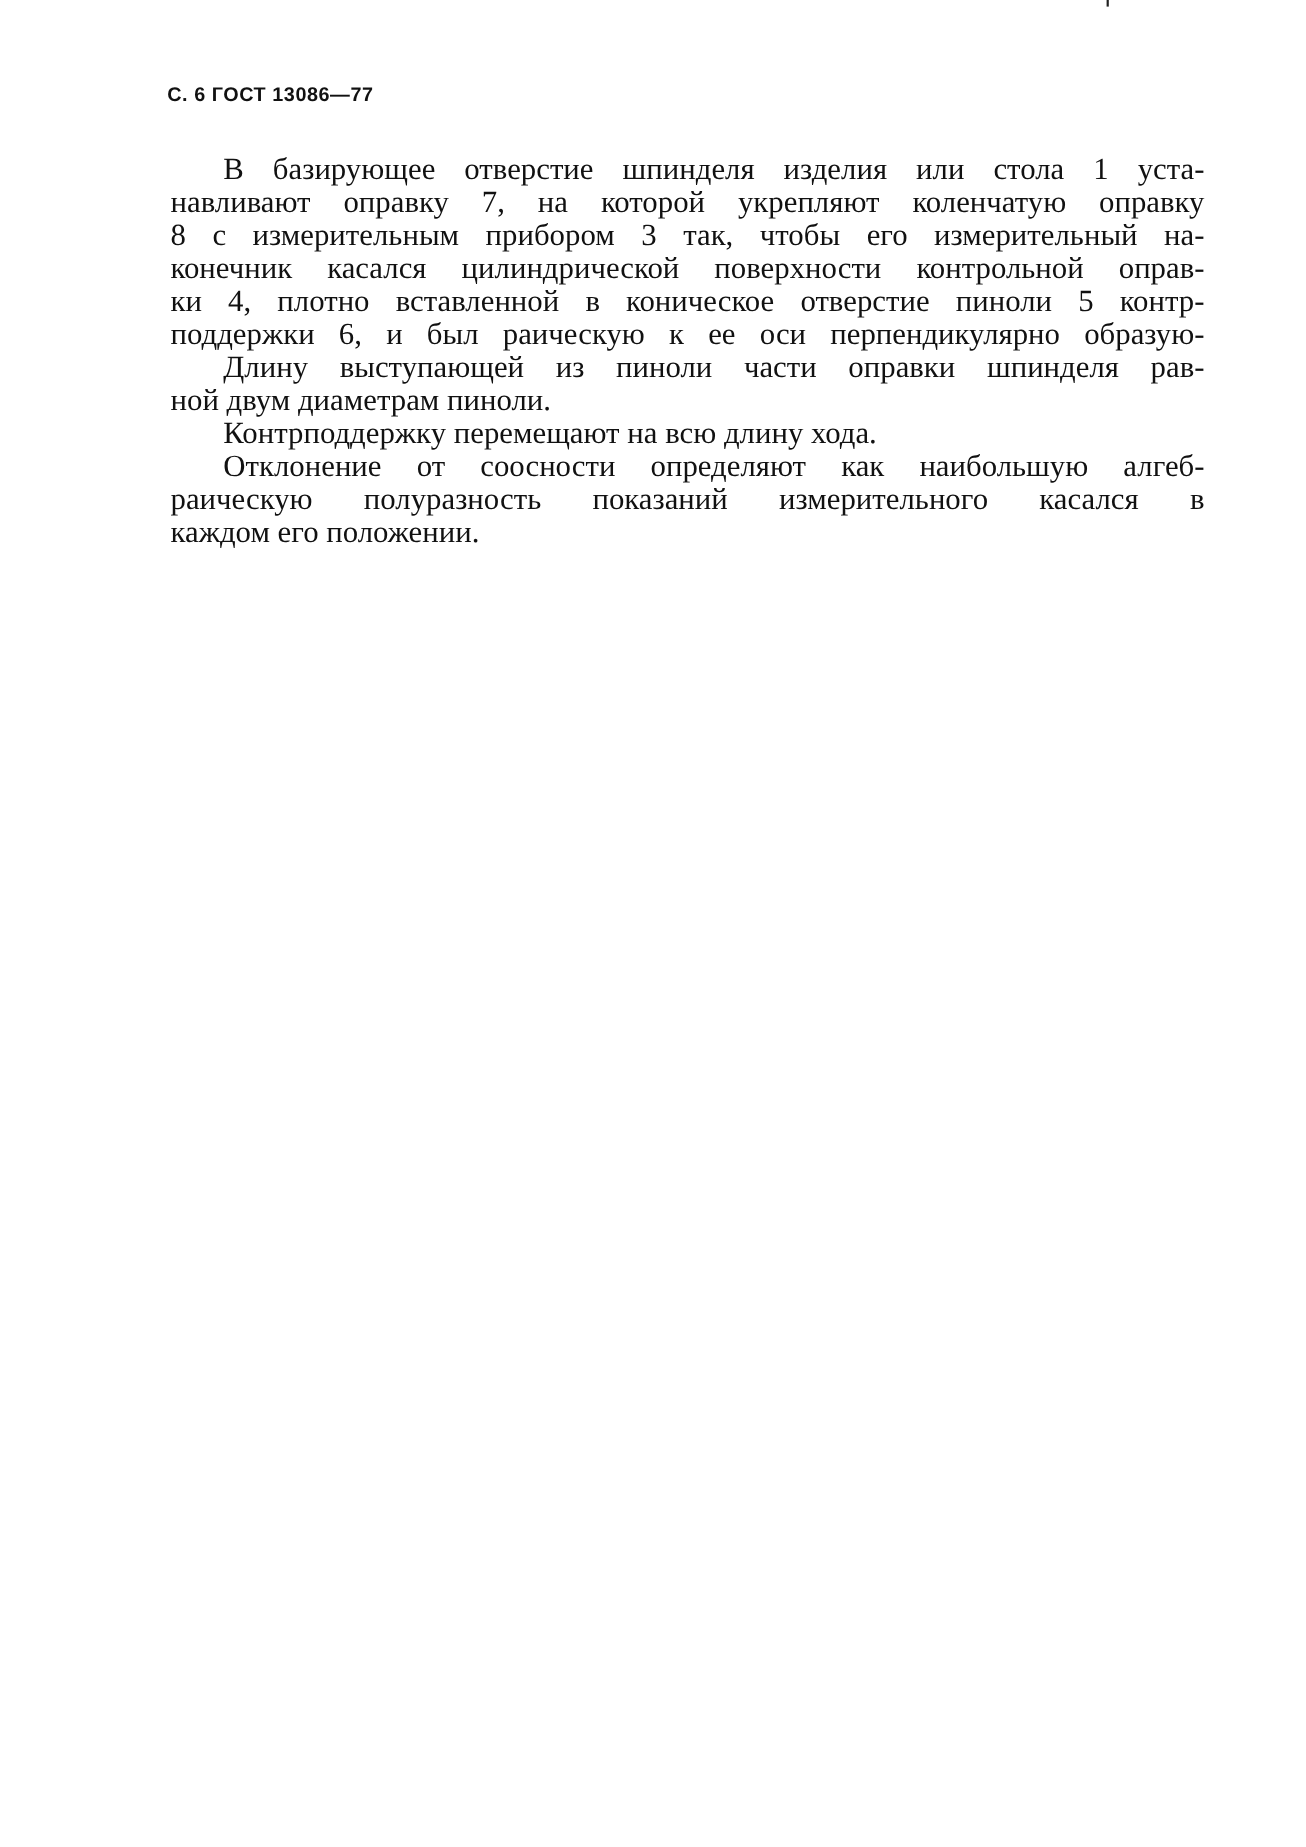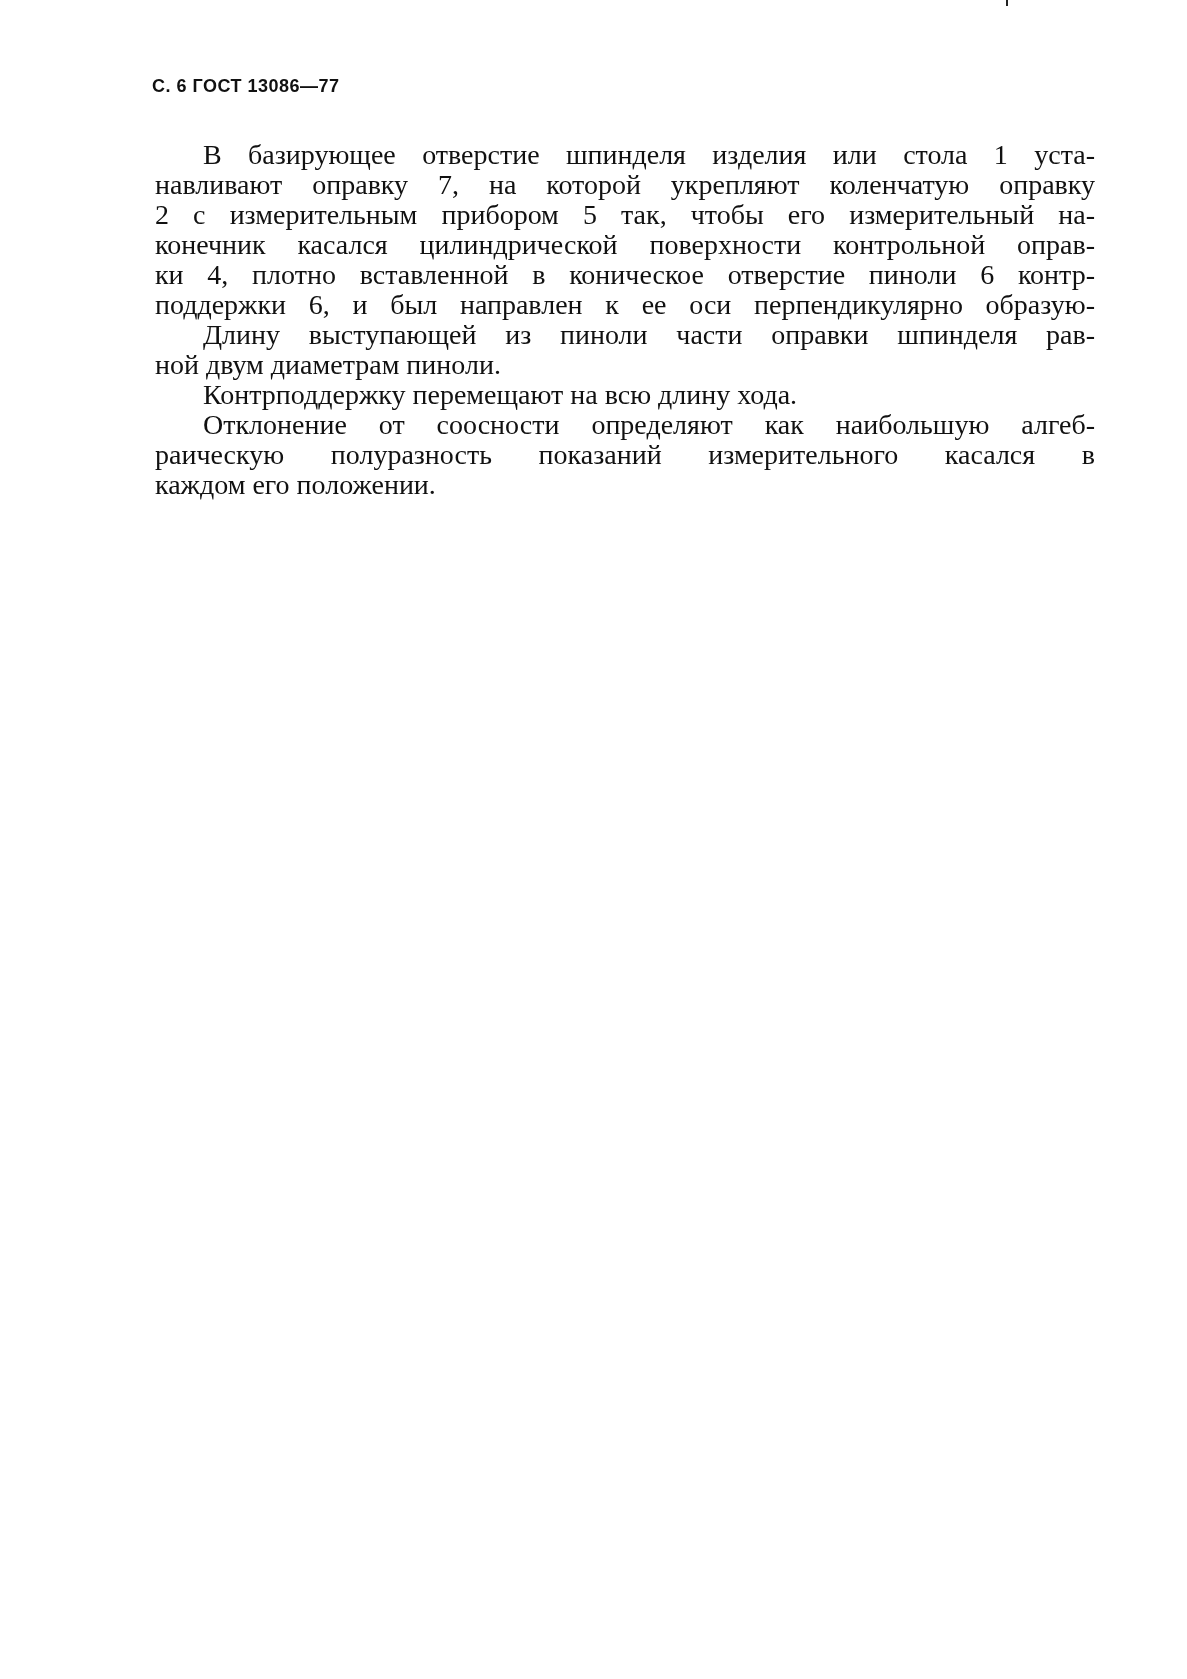--- a/index.html
+++ b/index.html
@@ -28,24 +28,24 @@
 <body>
 
 <div class="scan-mark"></div>
 
 <div class="page-header">С. 6 ГОСТ 13086—77</div>
 
 <div class="body-text">
   <div>
     <span class="line justify indent">В базирующее отверстие шпинделя изделия или стола 1 уста-</span>
     <span class="line justify">навливают оправку 7, на которой укрепляют коленчатую оправку</span>
-    <span class="line justify">2 с измерительным прибором 5 так, чтобы его измерительный на-</span>
+    <span class="line justify">8 с измерительным прибором 3 так, чтобы его измерительный на-</span>
     <span class="line justify">конечник касался цилиндрической поверхности контрольной оправ-</span>
-    <span class="line justify">ки 4, плотно вставленной в коническое отверстие пиноли 6 контр-</span>
-    <span class="line justify">поддержки 6, и был направлен к ее оси перпендикулярно образую-</span>
+    <span class="line justify">ки 4, плотно вставленной в коническое отверстие пиноли 5 контр-</span>
+    <span class="line justify">поддержки 6, и был раическую к ее оси перпендикулярно образую-</span>
   </div>
   <div>
     <span class="line justify indent">Длину выступающей из пиноли части оправки шпинделя рав-</span>
     <span class="line">ной двум диаметрам пиноли.</span>
   </div>
   <div>
     <span class="line indent">Контрподдержку перемещают на всю длину хода.</span>
   </div>
   <div>
     <span class="line justify indent">Отклонение от соосности определяют как наибольшую алгеб-</span>

